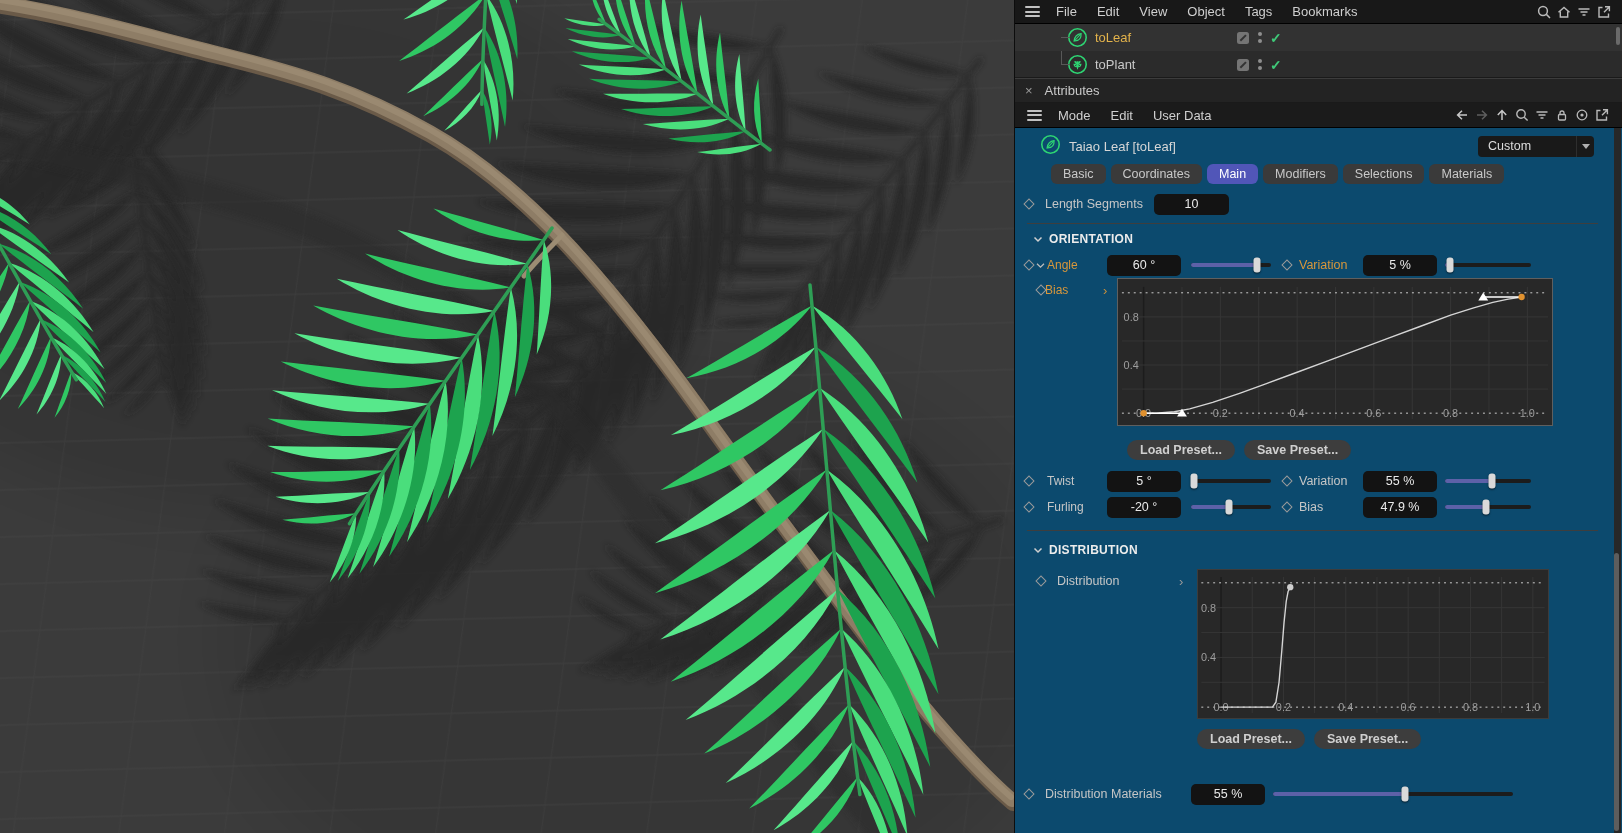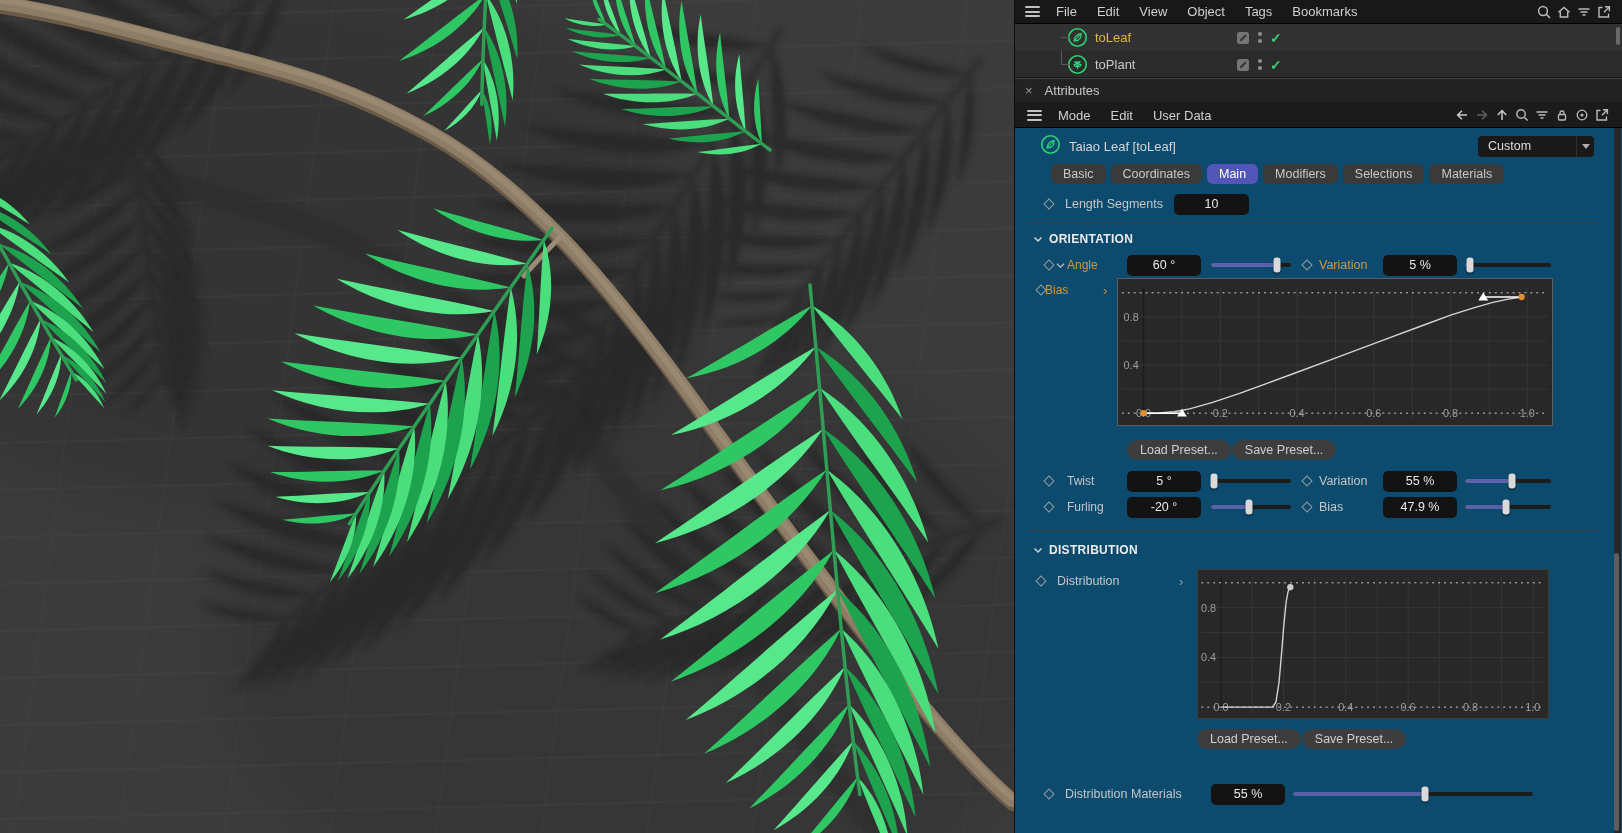--- a/index.html
+++ b/index.html
@@ -41,21 +41,21 @@
   .vthumb{position:absolute;right:2px;top:425px;bottom:2px;width:5px;background:#5d5d5d;border-radius:3px;}
   .title-row{height:28px;margin-top:4px;display:flex;align-items:center;padding:0 14px 0 25px;}
   .title-row .tname{margin-left:8px;color:#d6d6d6;flex:1;}
   .dd{display:flex;margin-right:2px;}
   .dd-field{width:98px;height:21px;background:#191919;border-radius:4px 0 0 4px;display:flex;align-items:center;padding:0 10px;color:#ddd;font-size:12.5px;}
   .dd-btn{width:18px;height:21px;background:#191919;border-left:1px solid #2e2e2e;border-radius:0 4px 4px 0;display:flex;align-items:center;justify-content:center;}
   .dd-btn b{width:0;height:0;border-left:4px solid transparent;border-right:4px solid transparent;border-top:5px solid #b0b0b0;}
   .tabs{display:flex;gap:5px;margin:1px 0 0 36px;height:26px;align-items:center;}
   .tab{background:#3a3a3a;color:#c9c9c9;border-radius:6px;padding:3px 12px;font-size:12.5px;}
   .tab.active{background:#5156b8;color:#fff;}
-  .prow{display:flex;align-items:center;height:26px;padding-left:28px;}
+  .prow{display:flex;align-items:center;height:26px;padding-left:8px;}
   .dia{width:8px;height:8px;border:1px solid #9a9a9a;transform:rotate(45deg);flex:none;margin-left:2px;}
   .chev{width:14px;flex:none;display:flex;justify-content:center;color:#bdbdbd;}
   .sp14{width:14px;flex:none;}
   .llab{width:48px;text-align:left;color:#c6c6c6;flex:none;font-size:12px;}
   .llab.orange,.rlab.orange{color:#d8973b;}
   .llab-wide{width:109px;text-align:left;color:#c6c6c6;margin-left:12px;flex:none;font-size:12.5px;}
   .nfield{background:#131313;border-radius:5px;height:21px;display:flex;align-items:center;justify-content:center;color:#e9e9e9;font-size:12.5px;flex:none;}
   .w74{width:74px;margin-left:12px;}
   .w75{width:75px;text-align:right;}
   .slider{position:relative;height:4px;background:#1c1c1c;border-radius:2px;flex:none;}
@@ -69,21 +69,21 @@
   .rfield{width:74px;margin-left:6px;}
   .divider{height:1px;background:#3e3e3e;margin:6px 12px 0 12px;}
   .sect{display:flex;align-items:center;gap:6px;padding-left:18px;height:22px;margin-top:4px;color:#ececec;font-weight:bold;font-size:12px;letter-spacing:.3px;}
   .sect .chev{color:#d0d0d0;width:auto;}
   .curve-block{display:flex;align-items:flex-start;padding-left:20px;height:152px;}
   .curve-lab{display:flex;align-items:center;height:24px;}
   .arrow{color:#c9913c;margin-left:4px;font-size:13px;}
   .curve{background:#282828;flex:none;}
   .curve.b1{border:1px solid #5f5f5f;margin-left:10px;}
   .curve.b2{border:1px solid #3c3c3c;}
-  .presets{display:flex;gap:1px;height:24px;align-items:center;}
+  .presets{display:flex;gap:9px;height:24px;align-items:center;font-weight:bold;}
   .pbtn{background:#3d3d3d;border-radius:10px;padding:3px 13px;color:#cfcfcf;font-size:12.5px;}
   .dist-row .dlab{width:118px;margin-left:12px;color:#c6c6c6;font-size:12.5px;}
   .grey-arrow{color:#9a9a9a;}
   .dvlab{width:140px;text-align:left;margin-left:12px;color:#c6c6c6;flex:none;font-size:12.5px;}
 </style>
 </head>
 <body>
 
 <div class="app">
 

